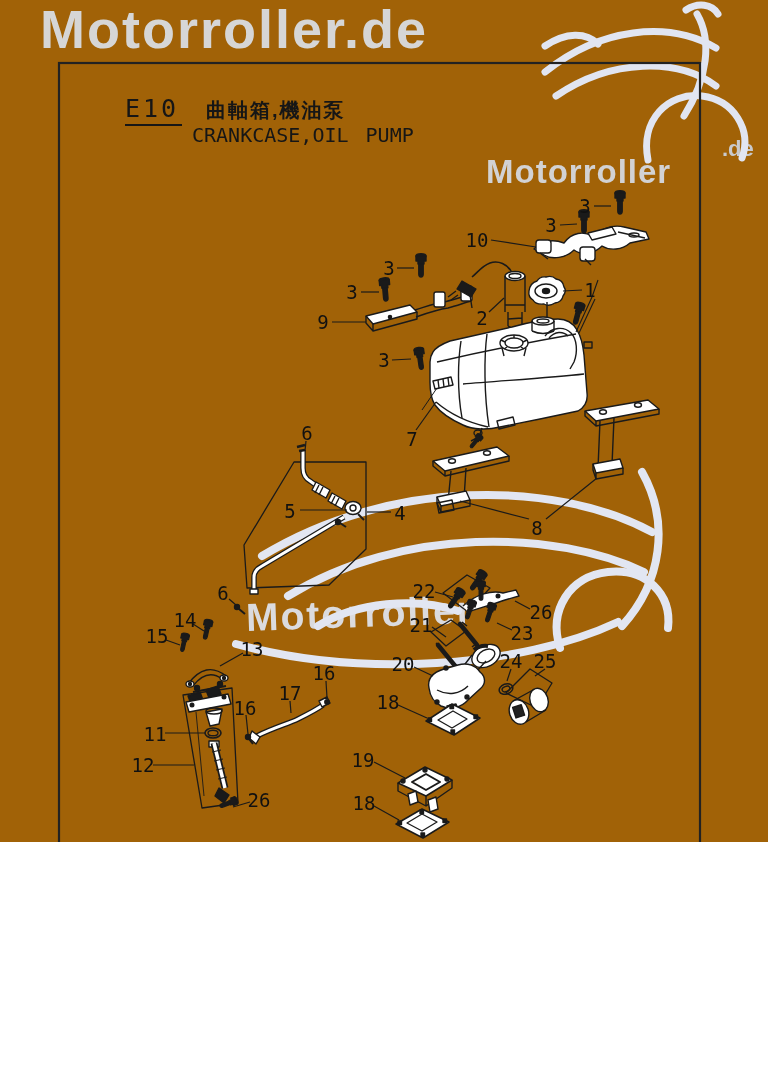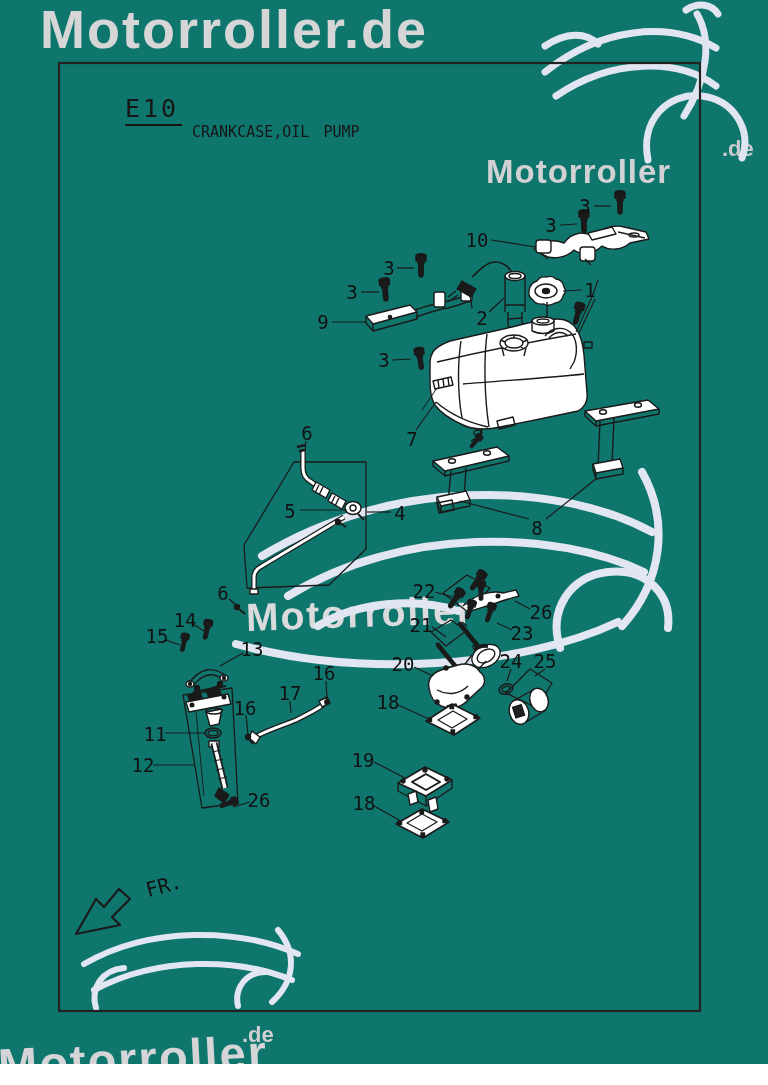--- a/index.html
+++ b/index.html
@@ -1,46 +1,47 @@
 <!DOCTYPE html>
 <html><head>
 <meta charset="utf-8">
 <style>
   html,body{margin:0;padding:0;background:#ffffff;}
-  #canvas{position:relative;width:768px;height:1064px;overflow:hidden;background:#0f766e;
+  #canvas{position:relative;width:768px;height:842px;overflow:hidden;background:#a16207;
           font-family:"Liberation Sans",sans-serif;}
   .wm{position:absolute;white-space:nowrap;font-weight:bold;z-index:0;user-select:none;}
   #wm-top{left:40px;top:-2px;font-size:54px;letter-spacing:2px;color:#d6d6d6;}
   #wm-right{left:486px;top:153px;font-size:33px;letter-spacing:1px;color:#d2d2d4;}
   #wm-right-tld{left:722px;top:136px;font-size:22px;color:#c9cacd;}
   #wm-mid{left:246px;top:592px;font-size:39px;letter-spacing:2px;color:#dbdbde;transform:rotate(-2deg);}
   #wm-bottom{left:-2px;top:1031px;font-size:47px;letter-spacing:2px;color:#d5d5d8;transform:rotate(-3deg);}
   #wm-bottom-tld{left:242px;top:1022px;font-size:22px;color:#cfcfd2;}
   #drawing{position:absolute;left:0;top:0;z-index:1;}
   .ttl{position:absolute;z-index:2;color:#161616;margin-left:39px;}
   #title-code{left:86px;top:94px;font-family:"DejaVu Sans Mono",monospace;font-size:25px;
               letter-spacing:3px;border-bottom:2px solid #161616;padding:0 3px 1px 0;}
   #title-zh{left:167px;top:97px;font-size:20px;font-weight:bold;letter-spacing:2px;}
-  #title-en{left:153px;top:123px;font-family:"DejaVu Sans Mono",monospace;font-size:15px;word-spacing:5px;}
+  #title-en{left:153px;top:123px;font-family:"DejaVu Sans Mono",monospace;font-size:20px;word-spacing:5px;}
   svg text.callout{font-family:"DejaVu Sans Mono",monospace;font-size:19px;fill:#111;}
   svg text.fr{font-family:"DejaVu Sans Mono",monospace;font-size:20px;fill:#111;}
 </style>
 </head>
 <body>
 
 <div id="canvas">
 
   <div class="wm" id="wm-top">Motorroller.de</div>
   <div class="wm" id="wm-right">Motorroller</div>
   <div class="wm" id="wm-right-tld">.de</div>
   <div class="wm" id="wm-mid">Motorroller</div>
   <div class="wm" id="wm-bottom">Motorroller</div>
   <div class="wm" id="wm-bottom-tld">.de</div>
 
   <div class="ttl" id="title-code">E10</div>
+  <div class="ttl" id="title-zh">曲軸箱,機油泵</div>
   <div class="ttl" id="title-en">CRANKCASE,OIL PUMP</div>
 
   <svg id="drawing" width="768" height="1085" viewBox="0 0 768 1085">
     <defs>
       <g id="boltsym" fill="#1a1a1a">
         <ellipse cx="0" cy="-9" rx="5" ry="2.2"></ellipse>
         <path d="M-5,-9 L-5,-4 L-3,-4 L-3,-1 L3,-1 L3,-4 L5,-4 L5,-9 Z"></path>
         <path d="M-2.2,-1 L-2.2,9 Q-2.2,12 0,12 Q2.2,12 2.2,9 L2.2,-1 Z"></path>
       </g>
     </defs>

